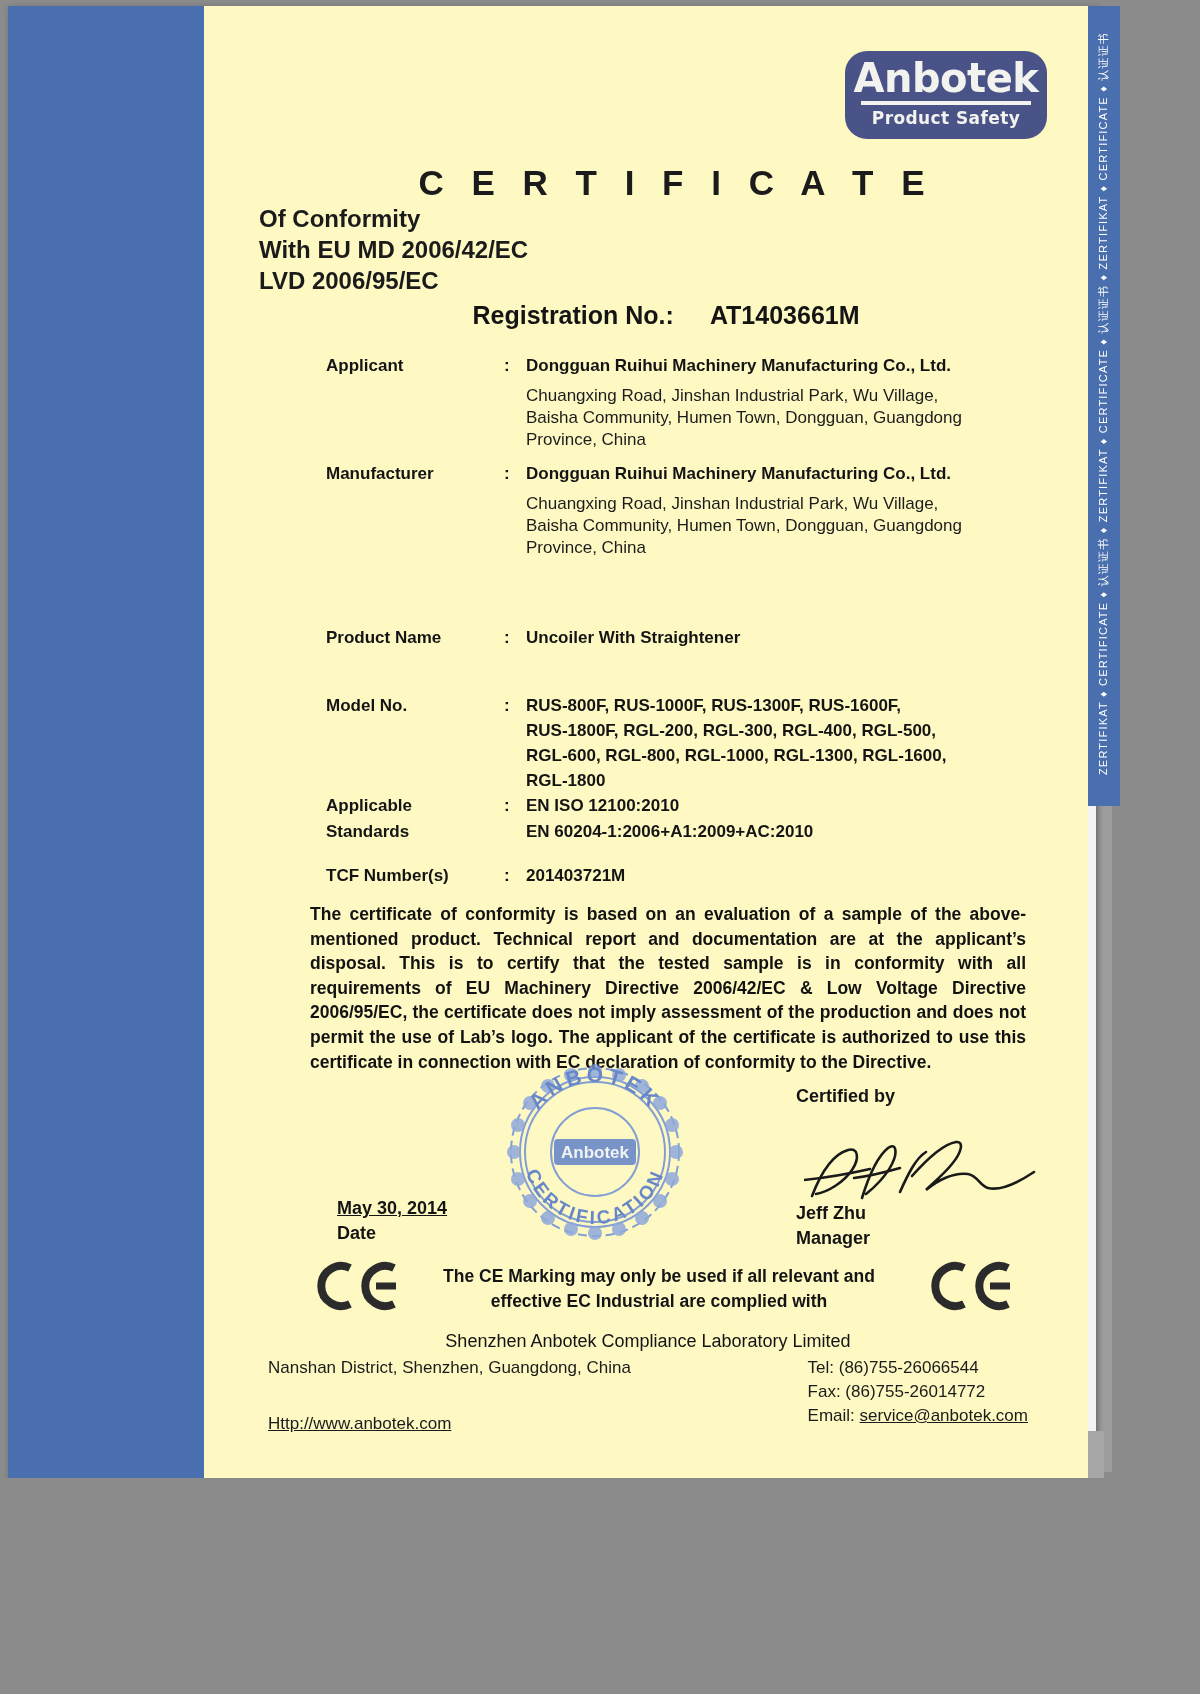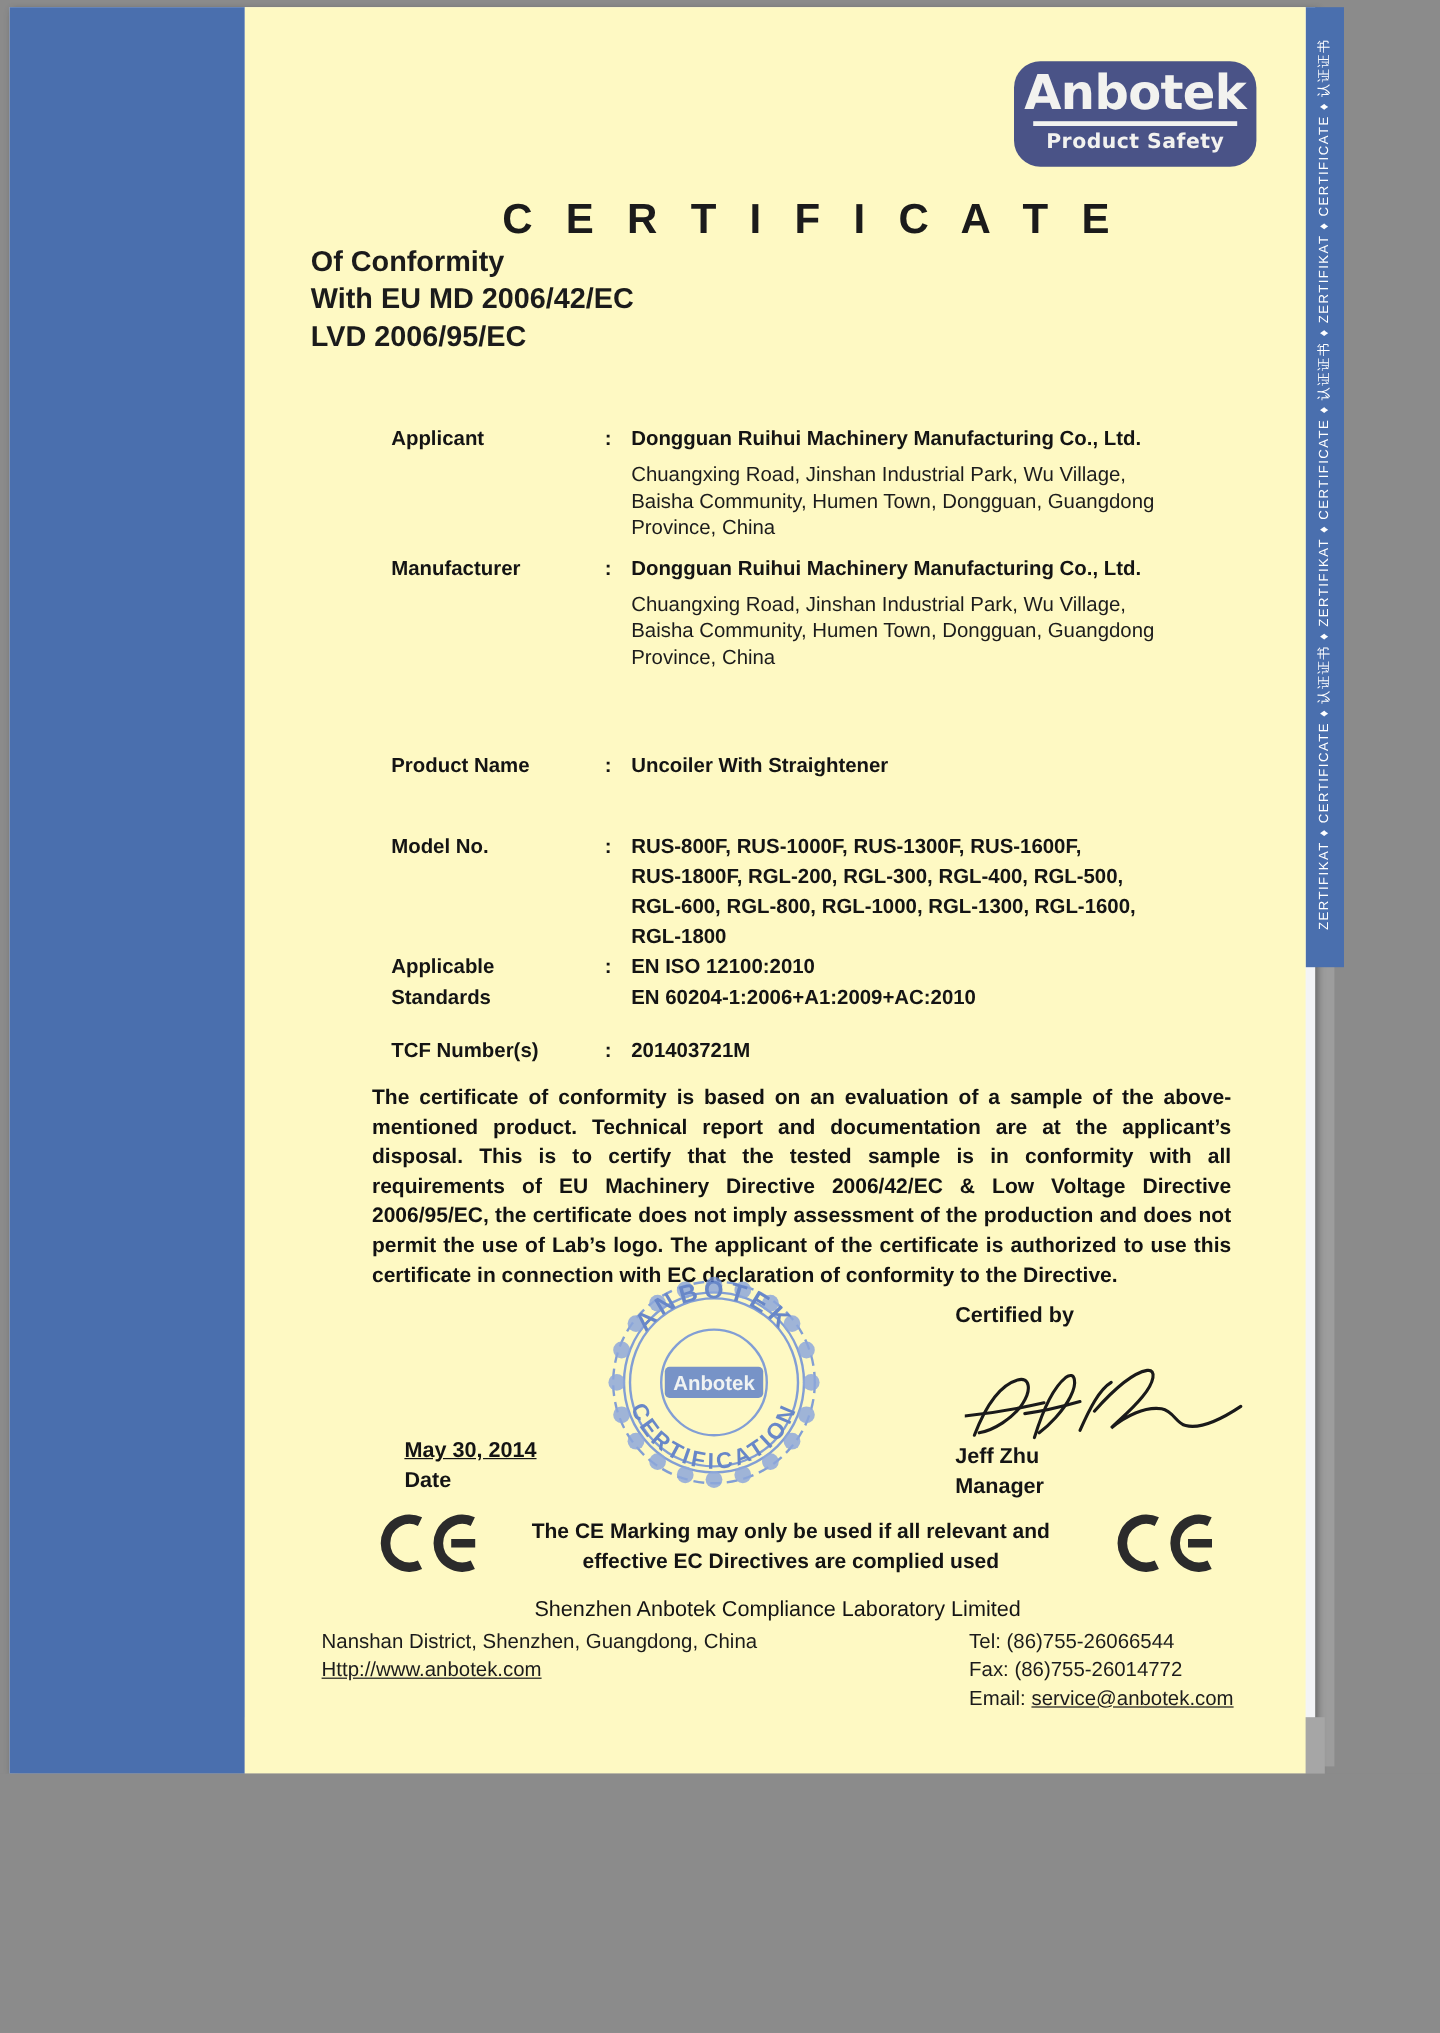--- a/index.html
+++ b/index.html
@@ -290,21 +290,21 @@
   }
   .footer-grid {
     display: flex;
     justify-content: space-between;
     font-size: 17px;
     color: #1b1b1b;
     line-height: 24px;
   }
   .footer-left { text-align: left; }
   .footer-right { text-align: left; }
-  .footer-left .u, .footer-right .u { text-decoration: underline; }
+  .footer-left .u, .footer-right .u { text-decoration: underline; margin-top: 32px; }
 
   
   .bottom-grey {
     position: absolute;
     left: 0; top: 1478px;
     width: 1200px; height: 216px;
     background: #8b8b8b;
   }
   .grey-strip {
     position: absolute;
@@ -345,20 +345,23 @@
       <div class="logo-sub">Product Safety</div>
     </div>
 
     <div class="title-main">C E R T I F I C A T E</div>
     <div class="title-sub">
       <div>Of Conformity</div>
       <div>With EU MD 2006/42/EC</div>
       <div>LVD 2006/95/EC</div>
     </div>
 
+    <div class="reg-line">
+      <span>Registration No.:</span><span class="reg-num">AT1403661M</span>
+    </div>
 
     <div class="fields">
 
       <div class="row">
         <div class="lbl">Applicant</div>
         <div class="colon">:</div>
         <div class="val">Dongguan Ruihui Machinery Manufacturing Co., Ltd.</div>
       </div>
       <div class="addr">
         <div>Chuangxing Road, Jinshan Industrial Park, Wu Village,</div>
@@ -490,21 +493,21 @@
       <svg viewBox="0 0 90 56" width="90" height="56">
         <g fill="none" stroke="#2b2b2b" stroke-width="8" stroke-linecap="butt">
           <path d="M38,10 A 20,20 0 1 0 38,46"></path>
           <path d="M82,10 A 20,20 0 1 0 82,46"></path>
           <path d="M64,28 L84,28" stroke-width="7"></path>
         </g>
       </svg>
     </div>
     <div class="ce-note">
       <div>The CE Marking may only be used if all relevant and</div>
-      <div>effective EC Directives are complied used</div>
+      <div>effective EC Industrial are complied with</div>
     </div>
     <div class="ce-right">
       <svg viewBox="0 0 90 56" width="90" height="56">
         <g fill="none" stroke="#2b2b2b" stroke-width="8" stroke-linecap="butt">
           <path d="M38,10 A 20,20 0 1 0 38,46"></path>
           <path d="M82,10 A 20,20 0 1 0 82,46"></path>
           <path d="M64,28 L84,28" stroke-width="7"></path>
         </g>
       </svg>
     </div>

